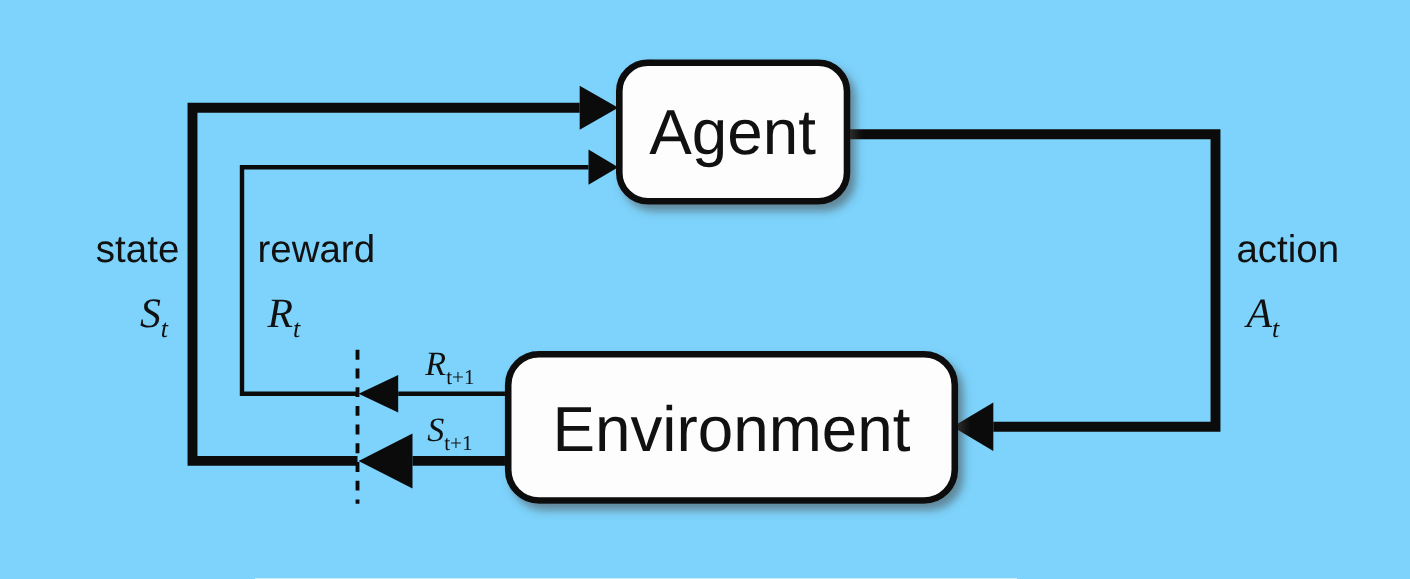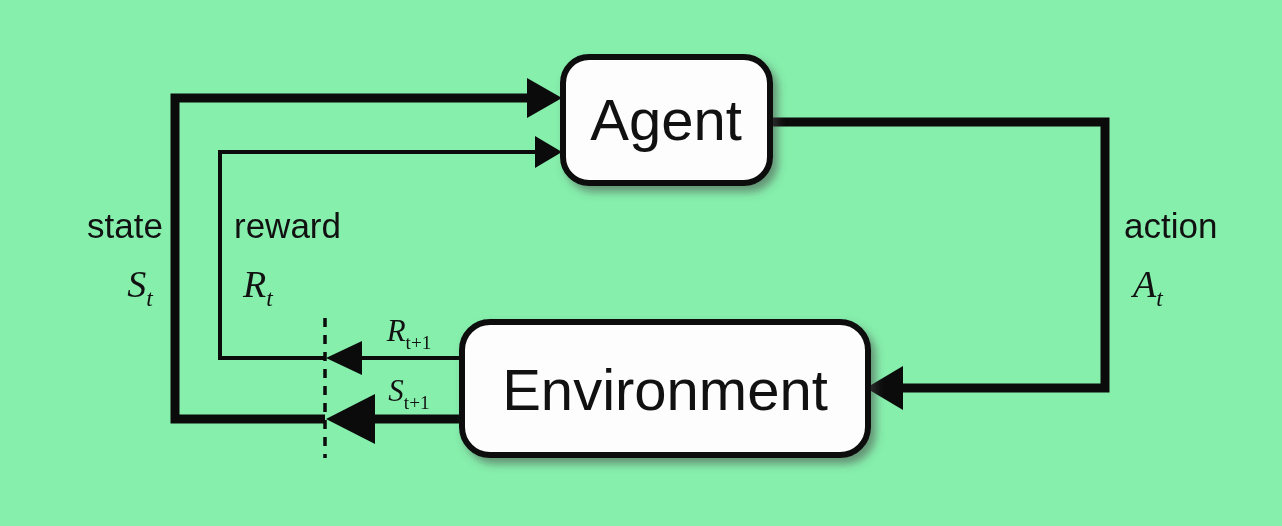--- a/index.html
+++ b/index.html
@@ -8,21 +8,21 @@
     padding: 0;
     background: #ffffff;
   }
   body {
     font-family: "Liberation Sans", sans-serif;
   }
   #diagram-root {
     position: relative;
     width: 1282px;
     height: 526px;
-    background: #86efac;
+    background: #7dd3fc;
     overflow: hidden;
   }
   #diagram-svg {
     position: absolute;
     top: 0;
     left: 0;
     width: 1282px;
     height: 526px;
     display: block;
   }

